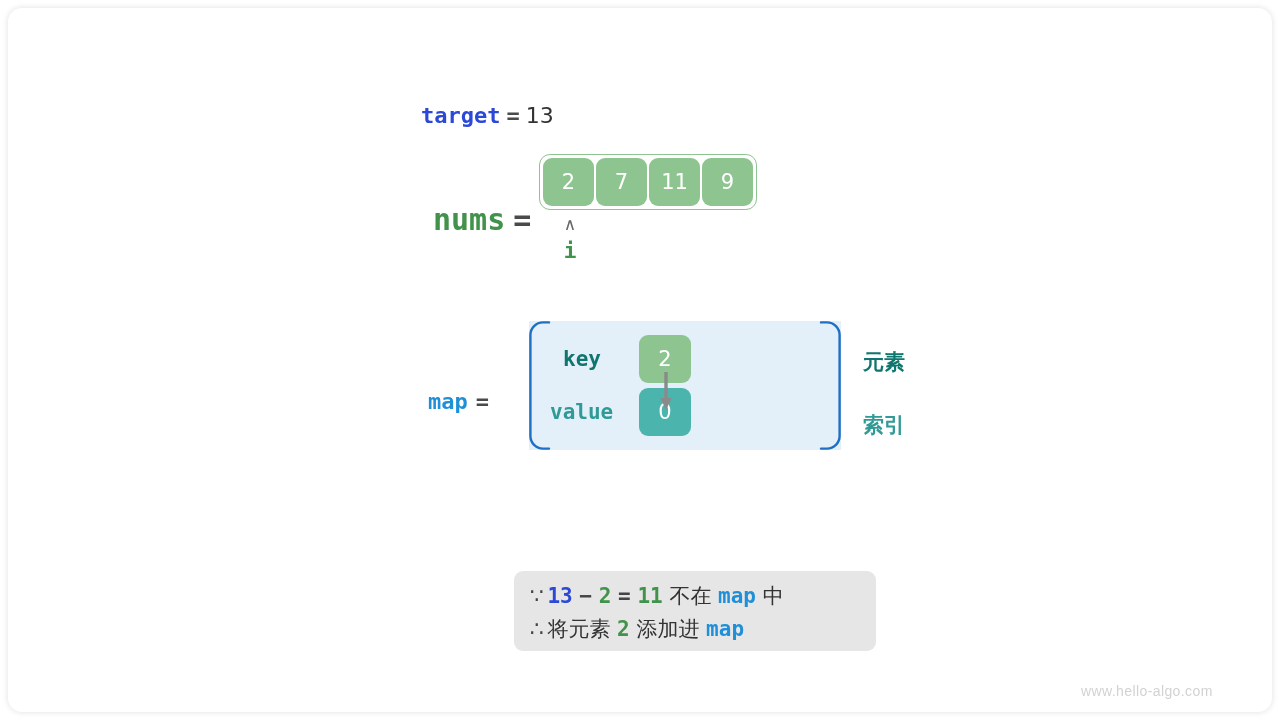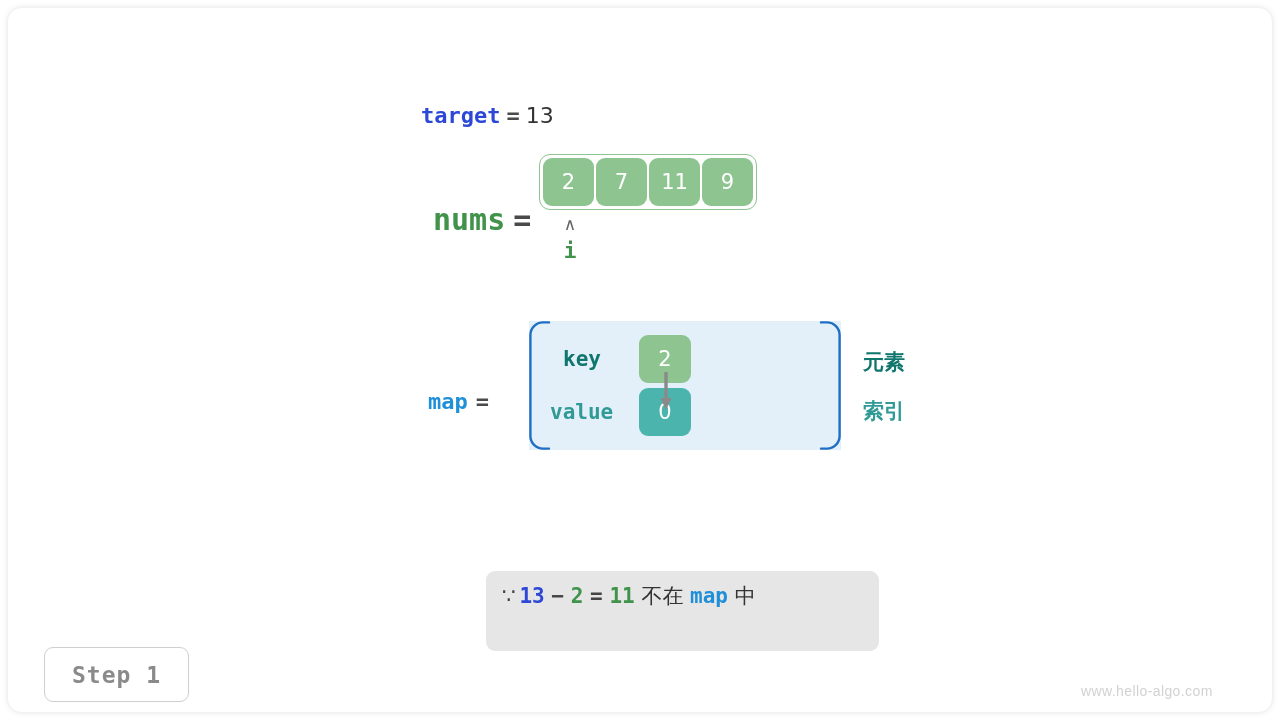--- a/index.html
+++ b/index.html
@@ -187,44 +187,43 @@
     position: absolute;
     left: 855px;
     top: 341px;
     font-size: 21px;
     font-weight: bold;
     line-height: 26px;
   }
   #legend-index {
     position: absolute;
     left: 855px;
-    top: 392px;
+    top: 404px;
     font-size: 21px;
     font-weight: bold;
     line-height: 26px;
-    font-family: Liberation Mono, monospace;
   }
 
   
   #note-line {
     position: absolute;
     left: 492px;
     top: 513px;
     font-size: 21px;
     color: #333333;
     white-space: nowrap;
     line-height: 30px;
   }
   #note-line .mono { font-size: 21px; }
 
   #note-box {
     position: absolute;
-    left: 478px;
+    left: 506px;
     top: 563px;
-    width: 393px;
+    width: 362px;
     height: 80px;
     background: #e6e6e6;
     border-radius: 9px;
     box-sizing: border-box;
     padding: 9px 16px 0 16px;
   }
   #note-box .nrow {
     font-size: 21px;
     color: #333333;
     white-space: nowrap;
@@ -326,21 +325,24 @@
     <div class="nrow">
       <span class="sym">∵</span><span class="mono c-blue">13</span>
       <span class="op mono">−</span>
       <span class="mono c-green">2</span>
       <span class="op mono">=</span>
       <span class="mono c-green">11</span>
       <span>不在</span>
       <span class="mono c-lblue">map</span>
       <span>中</span>
     </div>
-  </div>
-
-  <div id="step-badge">
-    <span>Step 1</span>
-  </div>
+    <div class="nrow">
+      <span class="sym">∴</span><span>将元素</span>
+      <span class="mono c-green">2</span>
+      <span>添加进</span>
+      <span class="mono c-lblue">map</span>
+    </div>
+  </div>
+
 
   <div id="watermark">www.hello-algo.com</div>
 
 </div>
 
 </body></html>

